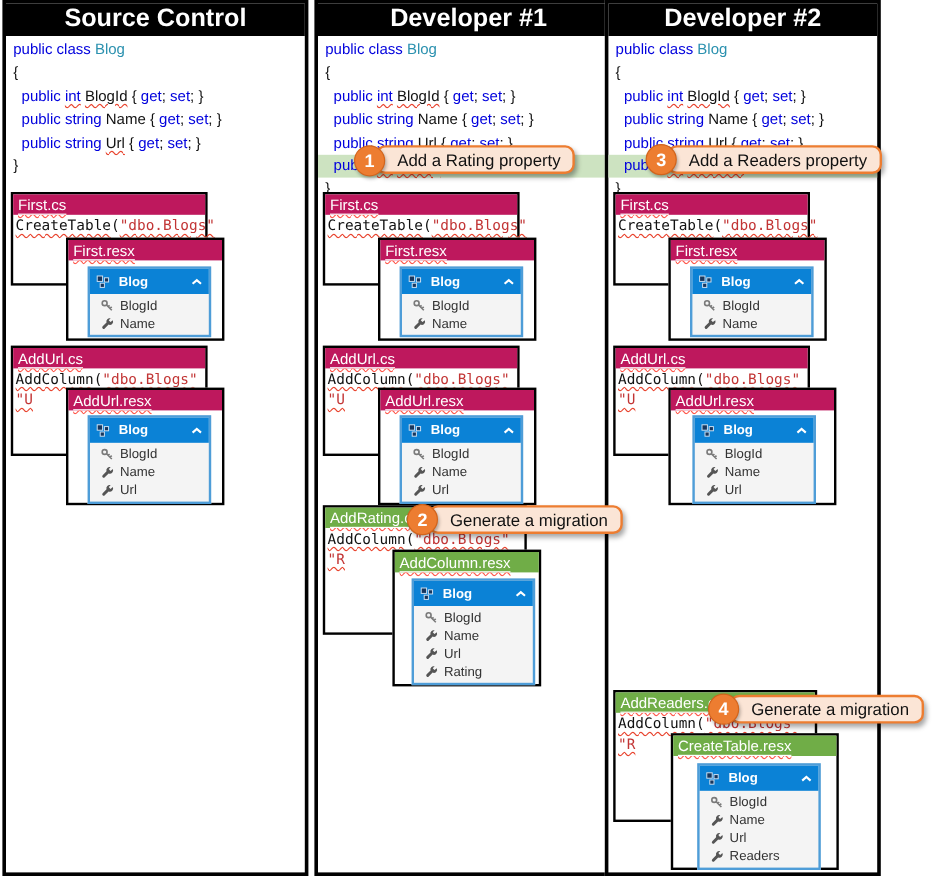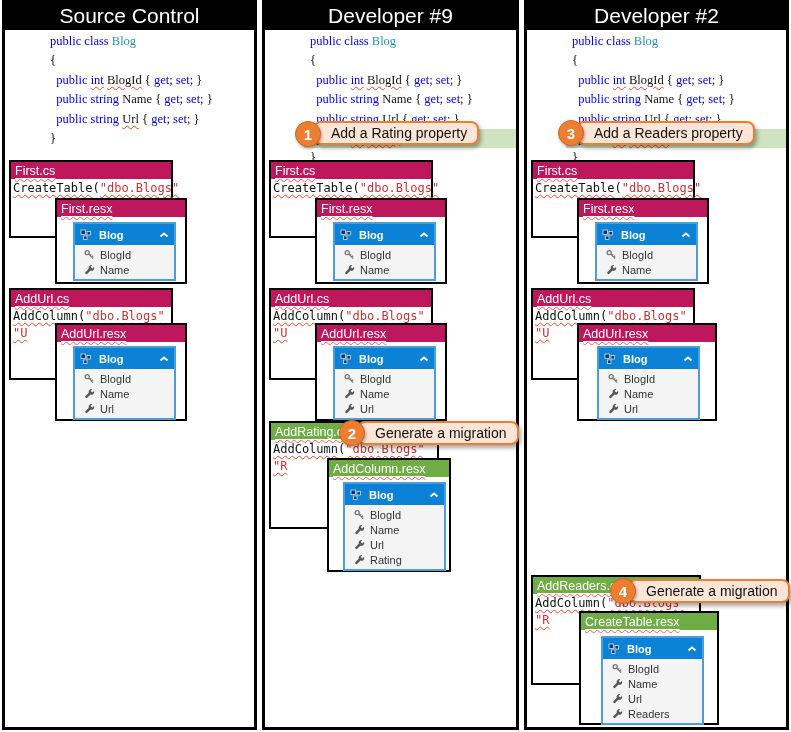--- a/index.html
+++ b/index.html
@@ -1,27 +1,27 @@
 <!DOCTYPE html>
 <html><head>
 <meta charset="utf-8">
 <style>
   html,body{margin:0;padding:0;background:#fff;}
   .stage{position:relative;width:791px;height:732px;background:#fff;
          font-family:"Liberation Sans",sans-serif;overflow:hidden;}
   .col{position:absolute;top:0;height:730px;border:3px solid #000;
        box-sizing:border-box;background:#fff;}
-  .col-title{background:#000;color:#fff;font-weight:normal;font-size:21px;
+  .col-title{background:#000;color:#fff;font-weight:bold;font-size:21px;
        text-align:center;height:27px;line-height:26px;}
   .col-body{position:relative;height:697px;}
 
   
   .code{position:absolute;top:2px;left:0;right:0;padding-left:6px;
-        font-family:Liberation Serif, serif;
-        font-size:12.5px;line-height:19.4px;white-space:pre;margin-left:39px;}
+        font-family:Liberation Sans, sans-serif;
+        font-size:12.5px;line-height:19.4px;white-space:pre;}
   .cl{white-space:pre;}
   .cl.hl{background:#CDE3C1;margin-left:-6px;padding-left:6px;}
   .kw{color:#0101DD;}
   .ty{color:#2B91AF;}
   .pl{color:#111;}
   .str{color:#C23535;}
   .sq{text-decoration-line:underline;text-decoration-style:wavy;
       text-decoration-color:#E8442F;text-decoration-thickness:1px;
       text-underline-offset:2px;}
 
@@ -158,21 +158,21 @@
               <span>Url</span>
             </div>
           </div>
         </div>
       </div>
 
     </div>
   </div>
 
   <div class="col" style="left:262px;width:257px;">
-    <div class="col-title">Developer #9</div>
+    <div class="col-title">Developer #1</div>
     <div class="col-body">
       <div class="code"><div class="cl"><span class="kw">public class </span><span class="ty">Blog</span></div><div class="cl"><span class="pl">{</span></div><div class="cl"><span class="kw">  public </span><span class="kw sq">int</span><span class="pl"> </span><span class="pl sq">BlogId</span><span class="pl"> { </span><span class="kw">get</span><span class="pl">; </span><span class="kw">set</span><span class="pl">; }</span></div><div class="cl"><span class="kw">  public string </span><span class="pl">Name</span><span class="pl"> { </span><span class="kw">get</span><span class="pl">; </span><span class="kw">set</span><span class="pl">; }</span></div><div class="cl"><span class="kw">  public string </span><span class="pl sq">Url</span><span class="pl"> { </span><span class="kw">get</span><span class="pl">; </span><span class="kw">set</span><span class="pl">; }</span></div><div class="cl hl"><span class="kw">  public </span><span class="kw sq">int</span><span class="pl"> </span><span class="pl sq">Rating</span><span class="pl"> { </span><span class="kw">get</span><span class="pl">; </span><span class="kw">set</span><span class="pl">; }</span></div><div class="cl"><span class="pl">}</span></div></div>
 
       <div class="card" style="left:4px;top:130px;width:164px;height:78px;">
         <div class="chead blue">
           <span class="fname"><span class="us">First.cs</span></span>
         </div>
         <div class="cbody"><div class="cl"><span class="pl sq">CreateTable</span><span class="pl">(</span><span class="str sq">"dbo.Blogs"</span></div></div>
       </div>
 
@@ -326,21 +326,21 @@
       <div class="cobox" style="left:92px;top:391px;">
         <span>Generate a migration</span>
       </div>
       <div class="cobadge" style="left:74px;top:390px;">
         <span>2</span>
       </div>
 
     </div>
   </div>
 
-  <div class="col" style="left:524px;width:265px;">
+  <div class="col" style="left:504px;width:230px;">
     <div class="col-title">Developer #2</div>
     <div class="col-body">
       <div class="code"><div class="cl"><span class="kw">public class </span><span class="ty">Blog</span></div><div class="cl"><span class="pl">{</span></div><div class="cl"><span class="kw">  public </span><span class="kw sq">int</span><span class="pl"> </span><span class="pl sq">BlogId</span><span class="pl"> { </span><span class="kw">get</span><span class="pl">; </span><span class="kw">set</span><span class="pl">; }</span></div><div class="cl"><span class="kw">  public string </span><span class="pl">Name</span><span class="pl"> { </span><span class="kw">get</span><span class="pl">; </span><span class="kw">set</span><span class="pl">; }</span></div><div class="cl"><span class="kw">  public string </span><span class="pl sq">Url</span><span class="pl"> { </span><span class="kw">get</span><span class="pl">; </span><span class="kw">set</span><span class="pl">; }</span></div><div class="cl hl"><span class="kw">  public </span><span class="kw sq">int</span><span class="pl"> </span><span class="pl sq">Readers</span><span class="pl"> { </span><span class="kw">get</span><span class="pl">; </span><span class="kw">set</span><span class="pl">; }</span></div><div class="cl"><span class="pl">}</span></div></div>
 
       <div class="card" style="left:4px;top:130px;width:164px;height:78px;">
         <div class="chead blue">
           <span class="fname"><span class="us">First.cs</span></span>
         </div>
         <div class="cbody"><div class="cl"><span class="pl sq">CreateTable</span><span class="pl">(</span><span class="str sq">"dbo.Blogs"</span></div></div>
       </div>

